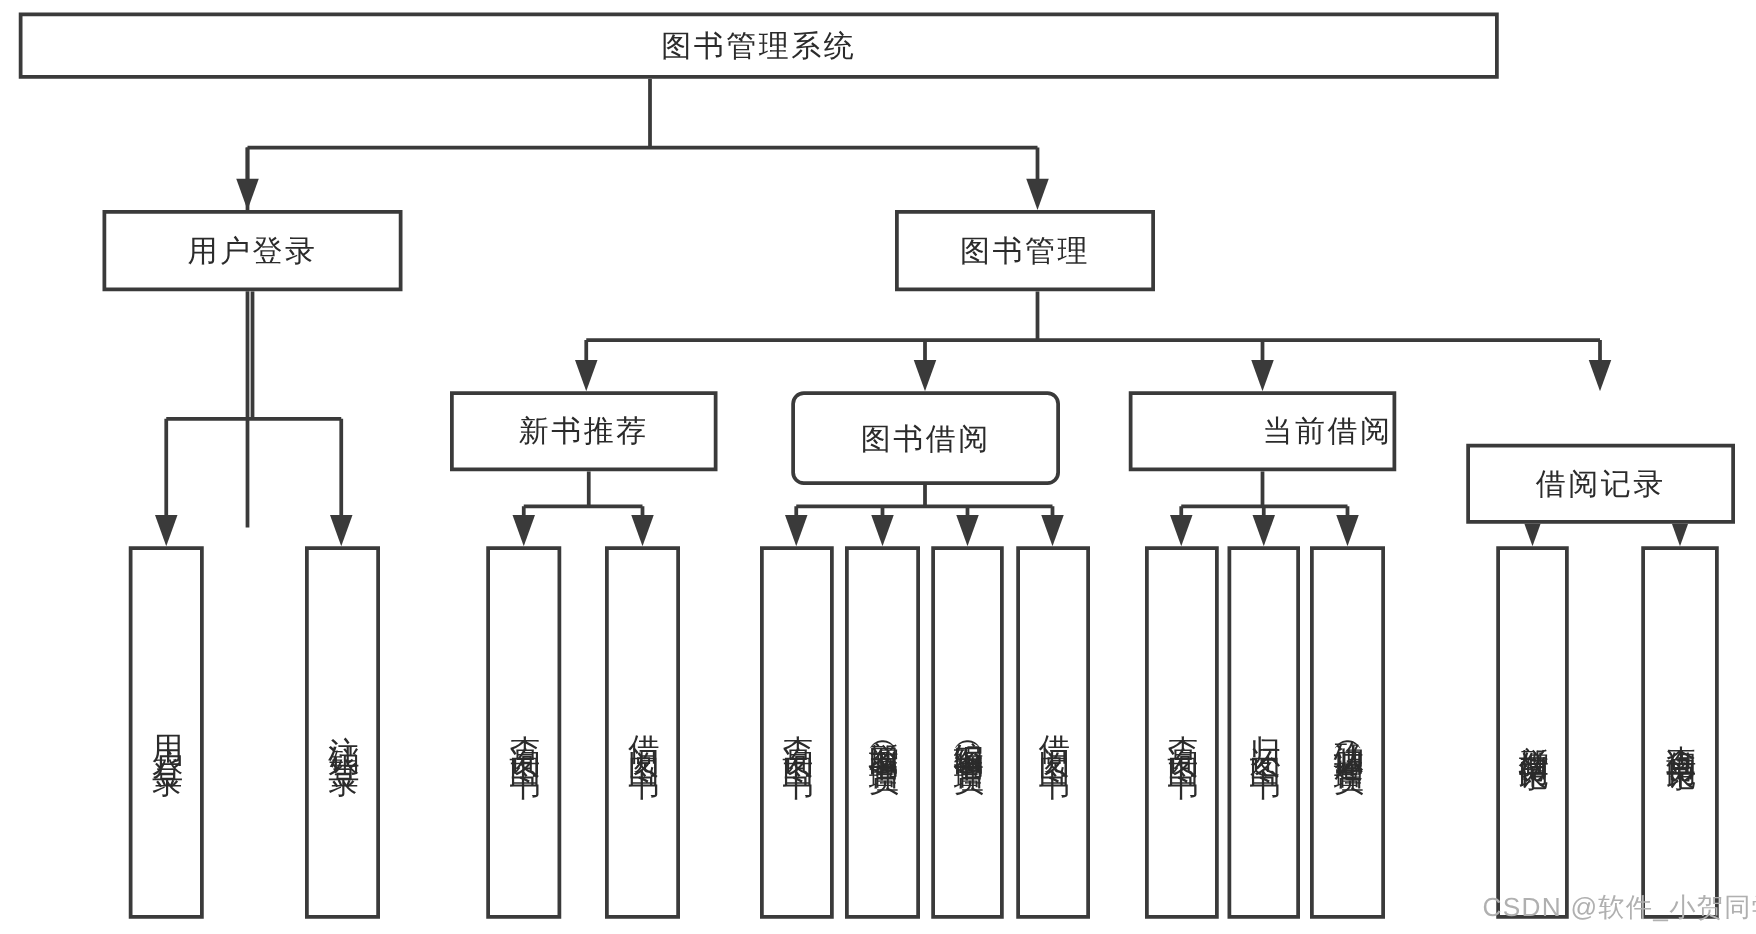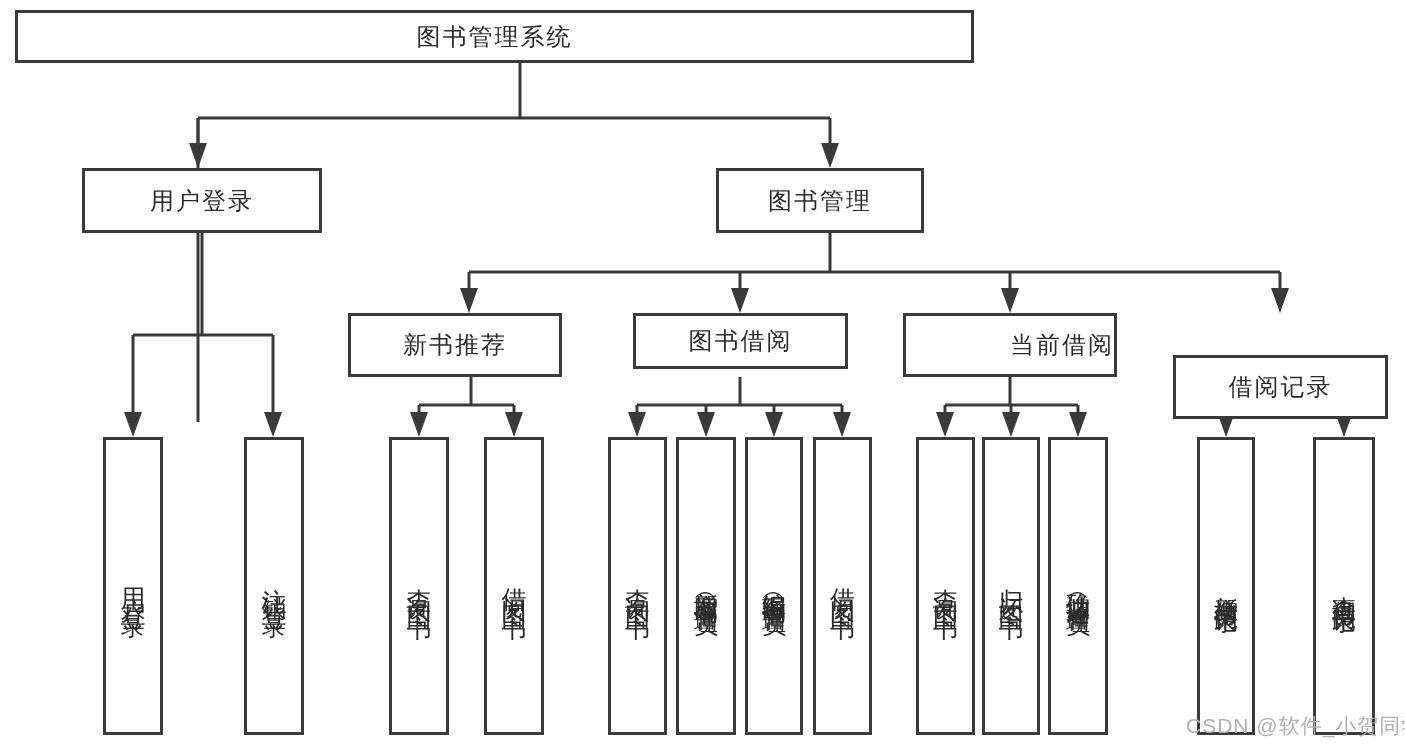--- a/index.html
+++ b/index.html
@@ -107,35 +107,35 @@
       <polygon points="1069,412 1087,412 1078,437"></polygon>
     </g>
 
     <g>
       <path d="M1280,377 V405 M1226,405 H1344 M1226,405 V415 M1344,405 V415"></path>
       <polygon points="1217,412 1235,412 1226,437"></polygon>
       <polygon points="1335,412 1353,412 1344,437"></polygon>
     </g>
   </svg>
 
-  <div class="node h" style="left:15px;top:10px;width:959px;height:53px;">
+  <div class="node h" style="left:15px;top:10px;width:1184px;height:53px;">
     <span>图书管理系统</span>
   </div>
 
   <div class="node h" style="left:82px;top:168px;width:240px;height:65px;">
     <span>用户登录</span>
   </div>
   <div class="node h" style="left:716px;top:168px;width:208px;height:65px;">
     <span>图书管理</span>
   </div>
 
-  <div class="node h" style="left:348px;top:313px;width:214px;height:64px;">
+  <div class="node h" style="left:360px;top:313px;width:214px;height:64px;">
     <span>新书推荐</span>
   </div>
-  <div class="node h" style="left:633px;top:313px;width:215px;height:56px;">
+  <div class="node h" style="left:633px;top:313px;width:215px;height:75px;border-radius:10px;">
     <span>图书借阅</span>
   </div>
   <div class="node h" style="left:903px;top:313px;width:214px;height:64px;justify-content:flex-end;">
     <span>当前借阅</span>
   </div>
   <div class="node h" style="left:1173px;top:313px;width:215px;height:64px;margin-top:42px;">
     <span>借阅记录</span>
   </div>
 
   <div class="node v" style="left:103px;top:437px;width:60px;height:298px;">

